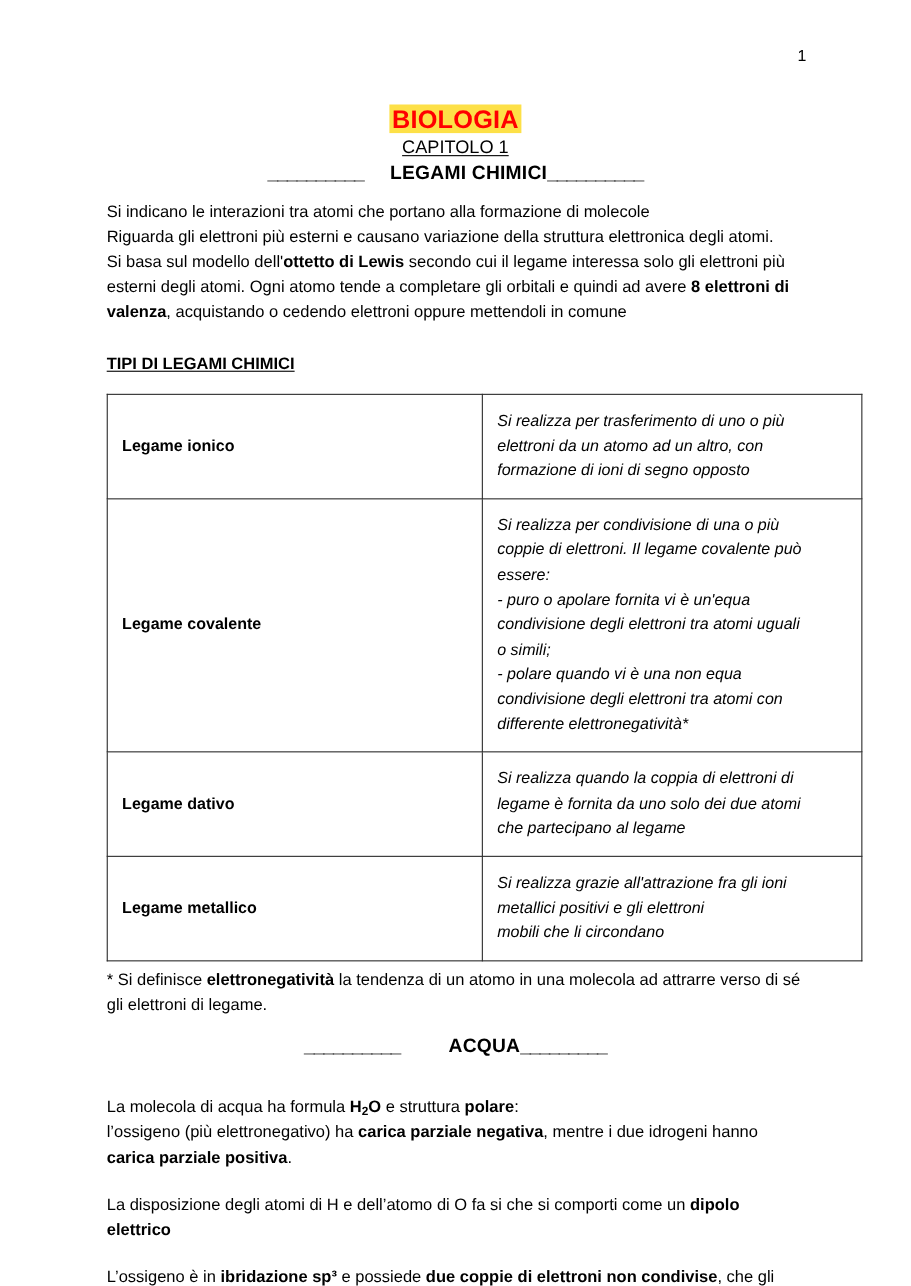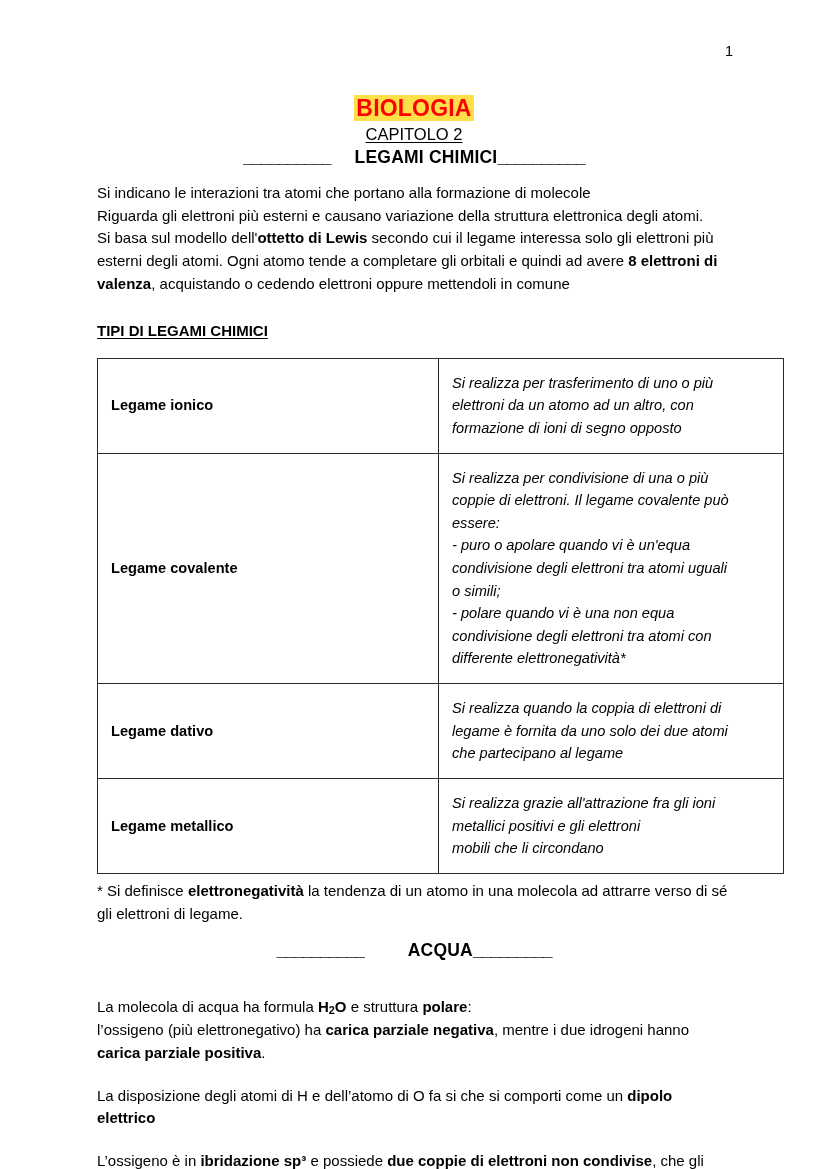--- a/index.html
+++ b/index.html
@@ -159,21 +159,21 @@
 
   <div class="page-number">1</div>
 
   <div class="content">
 
     <div class="doc-title-wrap">
       <span class="doc-title">BIOLOGIA</span>
     </div>
 
     <div class="chapter-wrap">
-      <span class="chapter">CAPITOLO 2</span>
+      <span class="chapter">CAPITOLO 1</span>
     </div>
 
     <div class="section-title-wrap">
       <span class="rule-dash">__________</span><span class="section-title">LEGAMI CHIMICI</span><span class="rule-dash">__________</span>
     </div>
 
     <p class="body-text intro">
       <span>Si indicano le interazioni tra atomi che portano alla formazione di molecole</span><br>
       <span>Riguarda gli elettroni più esterni e causano variazione della struttura elettronica degli atomi.</span><br>
       <span>Si basa sul modello dell'</span><b>ottetto di Lewis</b><span> secondo cui il legame interessa solo gli elettroni più esterni degli atomi. Ogni atomo tende a completare gli orbitali e quindi ad avere </span><b>8 elettroni di valenza</b><span>, acquistando o cedendo elettroni oppure mettendoli in comune</span>
@@ -192,21 +192,21 @@
             <span class="ln">elettroni da un atomo ad un altro, con</span>
             <span class="ln">formazione di ioni di segno opposto</span>
           </td>
         </tr>
         <tr>
           <td class="col-name">Legame covalente</td>
           <td class="col-desc">
             <span class="ln">Si realizza per condivisione di una o più</span>
             <span class="ln">coppie di elettroni. Il legame covalente può</span>
             <span class="ln">essere:</span>
-            <span class="ln">- puro o apolare quando vi è un'equa</span>
+            <span class="ln">- puro o apolare fornita vi è un'equa</span>
             <span class="ln">condivisione degli elettroni tra atomi uguali</span>
             <span class="ln">o simili;</span>
             <span class="ln">- polare quando vi è una non equa</span>
             <span class="ln">condivisione degli elettroni tra atomi con</span>
             <span class="ln">differente elettronegatività*</span>
           </td>
         </tr>
         <tr>
           <td class="col-name">Legame dativo</td>
           <td class="col-desc">

